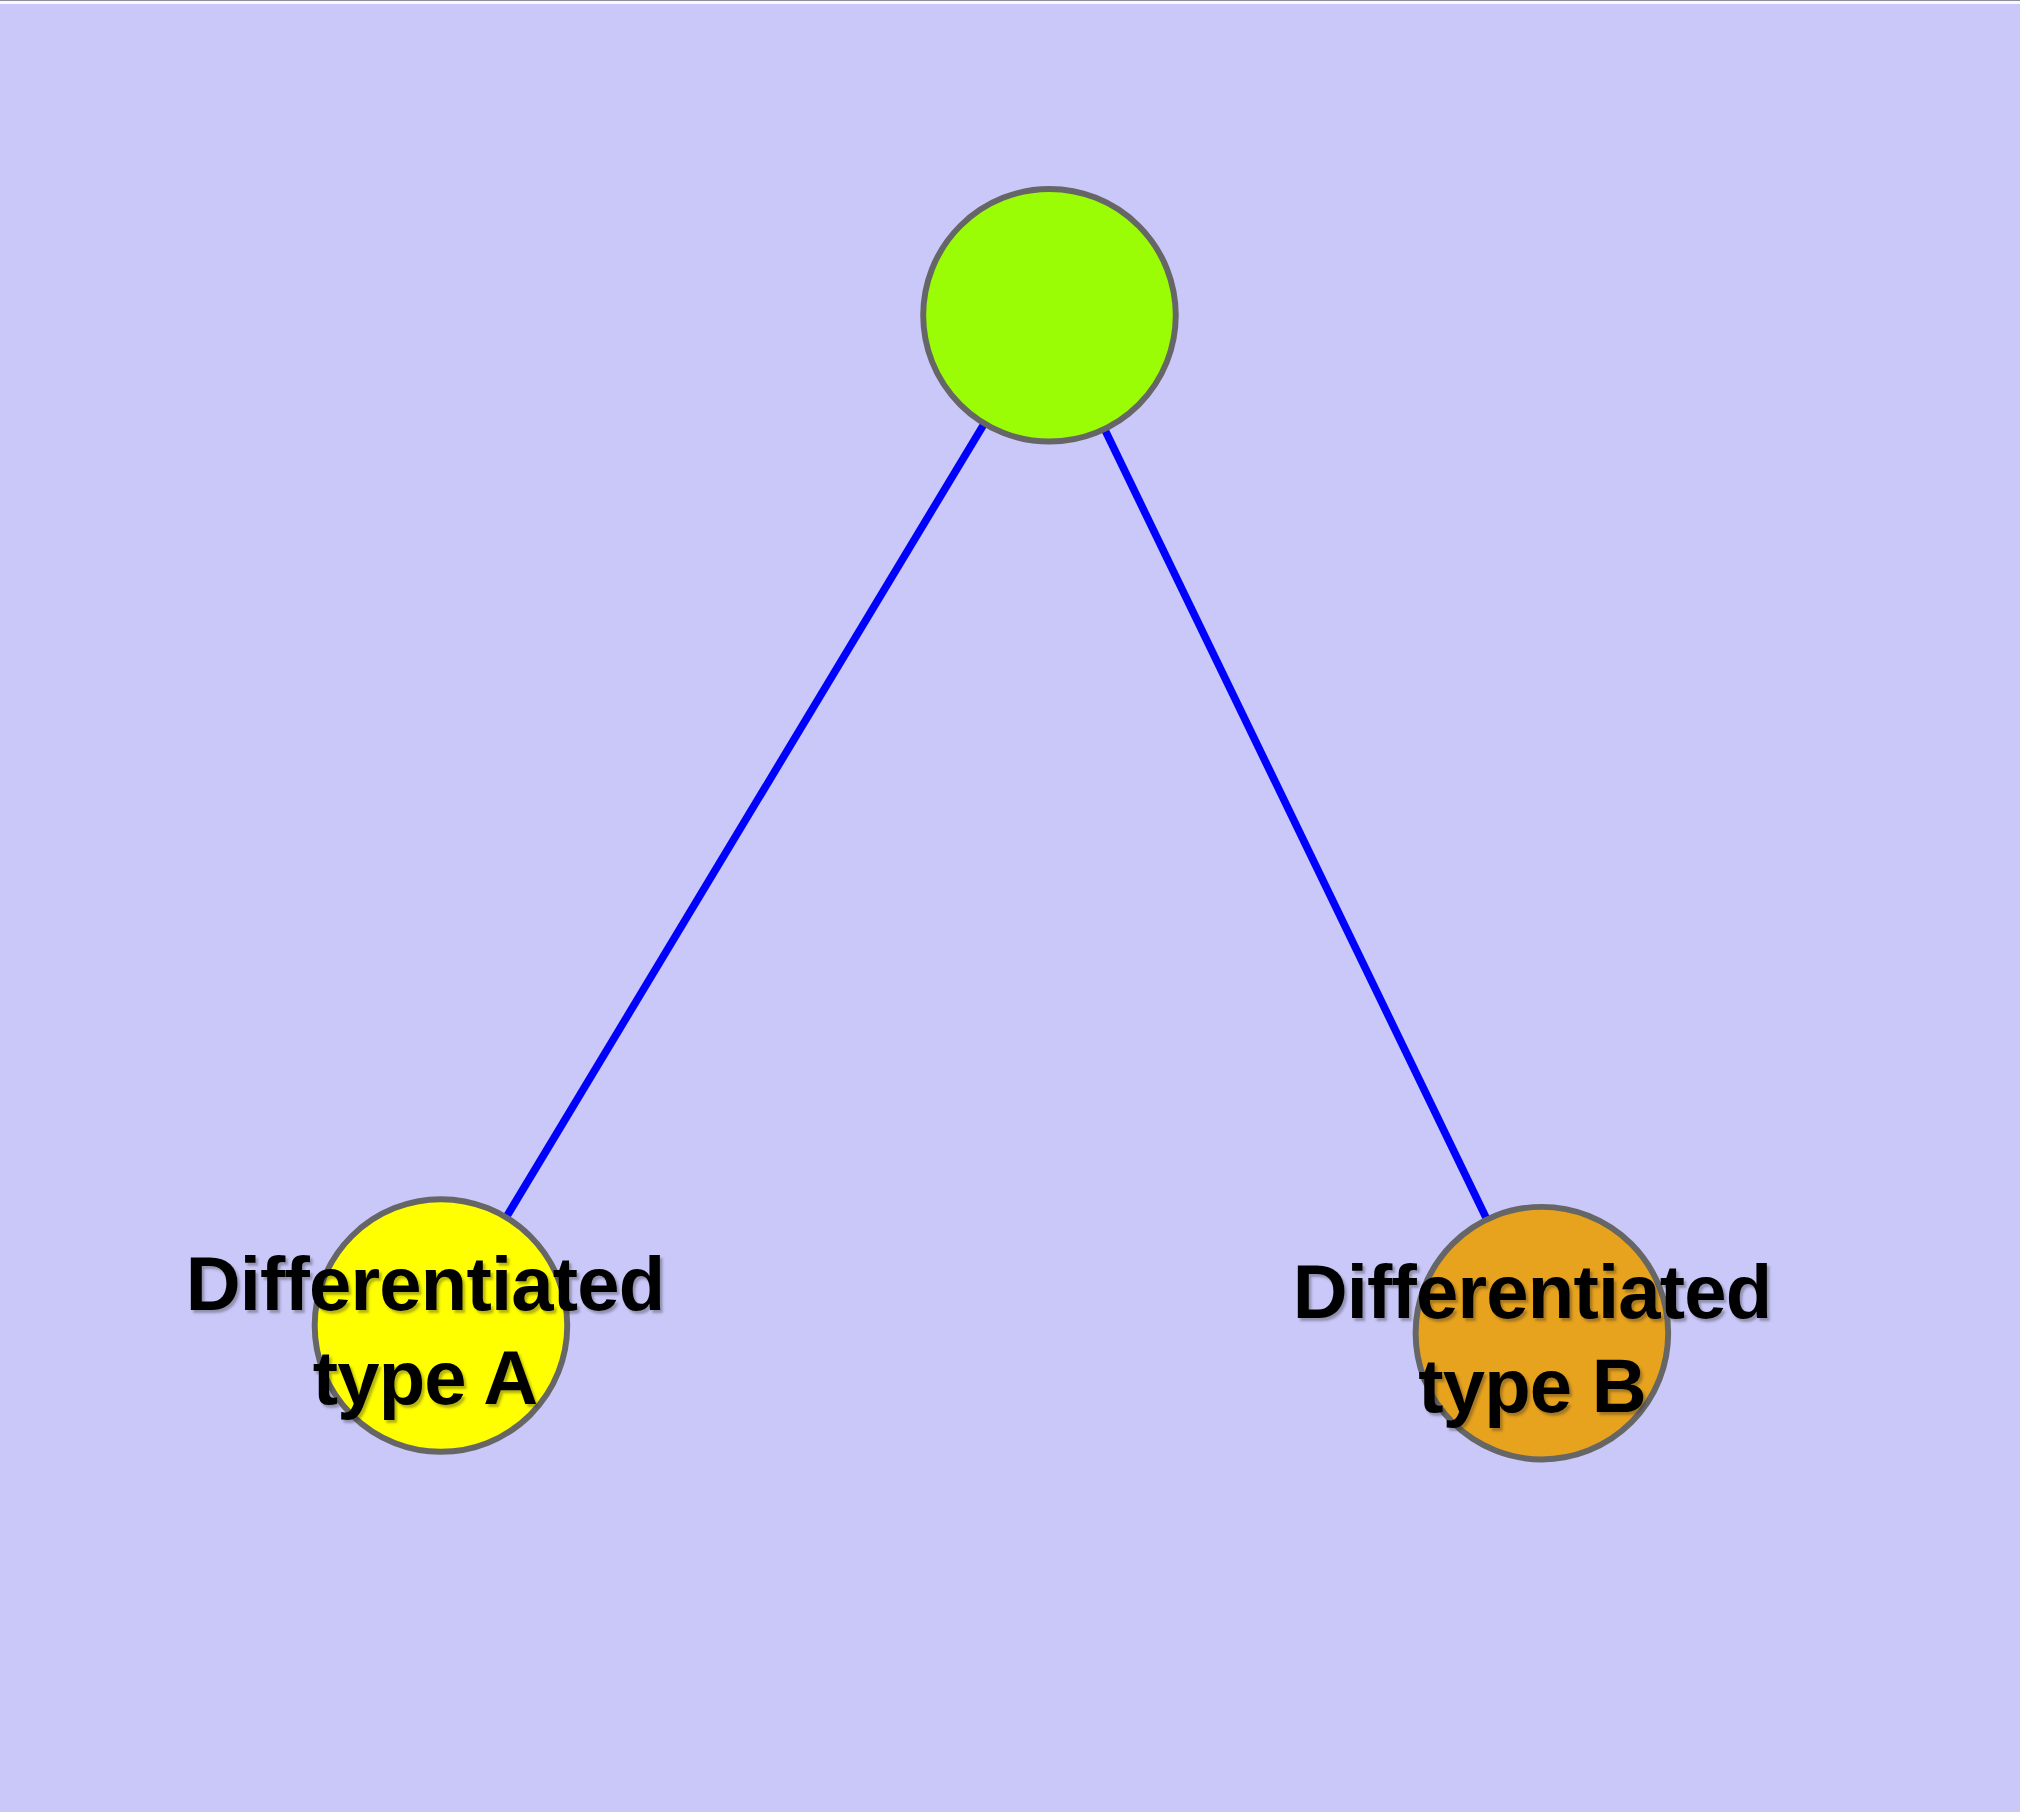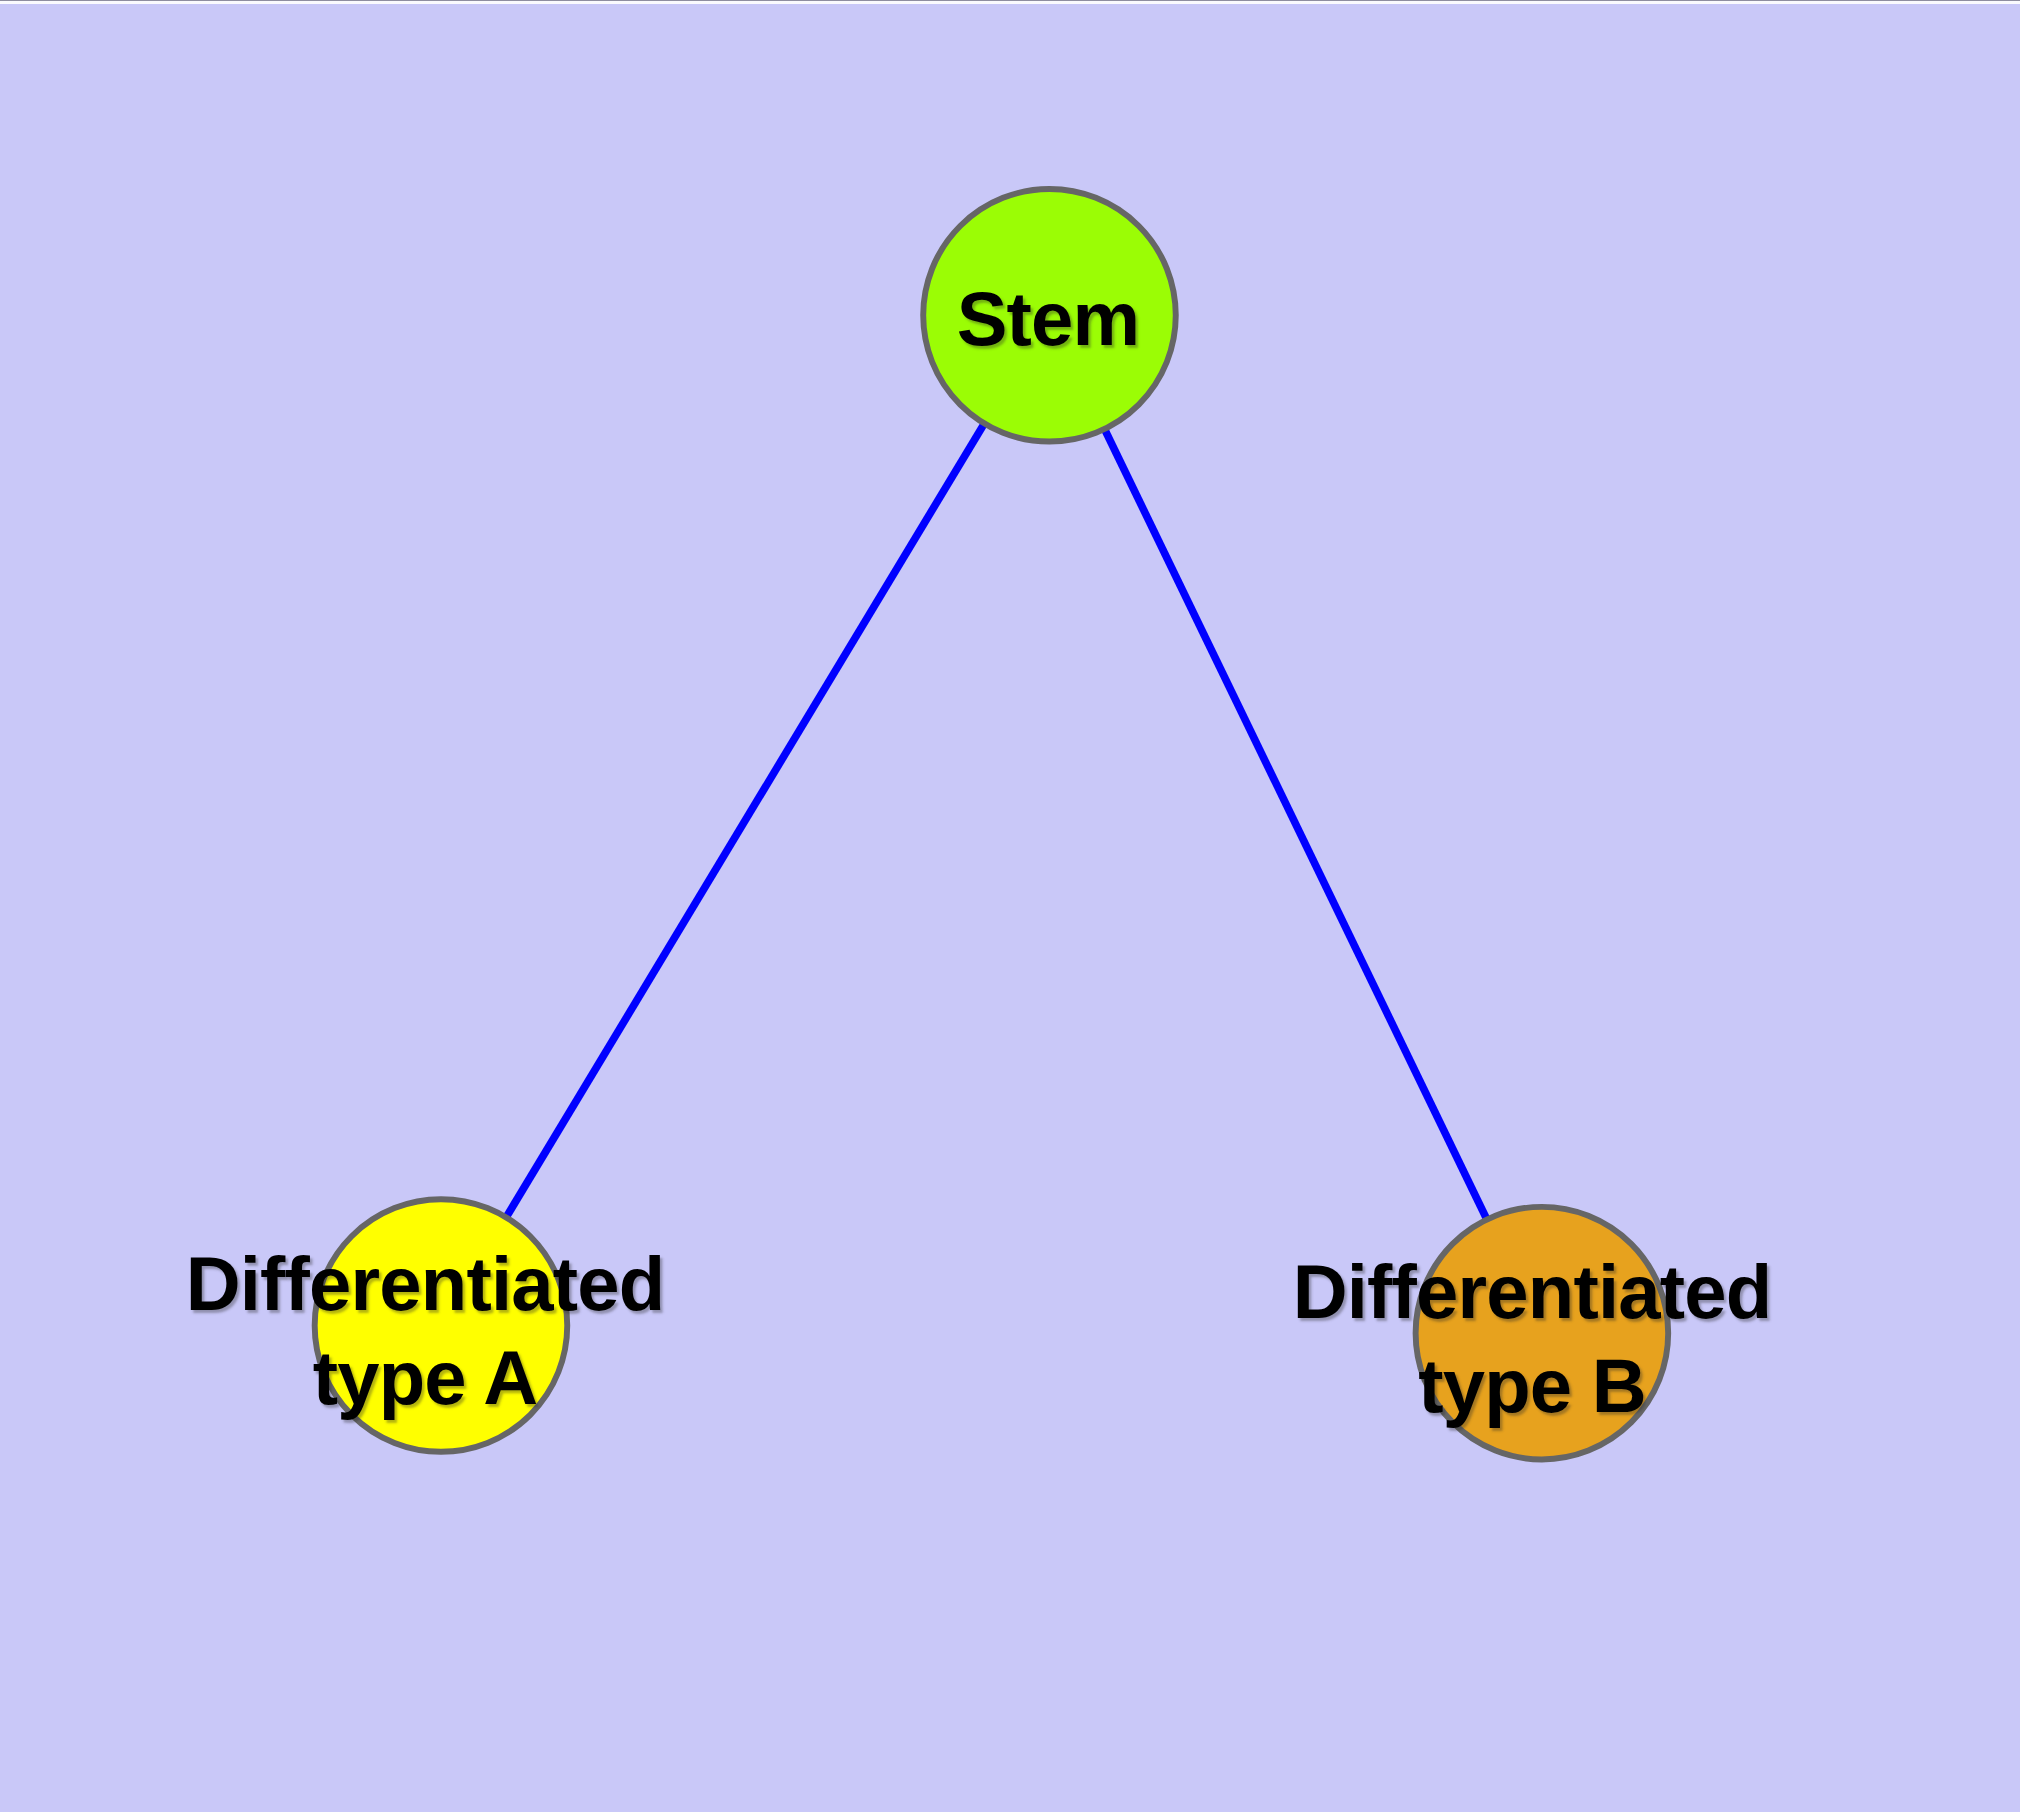--- a/index.html
+++ b/index.html
@@ -54,21 +54,20 @@
 
     <circle cx="1238" cy="372" r="149" stroke-width="7" fill="#9BFD05" stroke="#666666"></circle>
 
     <circle cx="520" cy="1564" r="149" stroke-width="7" fill="#FFFF00" stroke="#666666"></circle>
 
     <circle cx="1819" cy="1573" r="149" stroke-width="7" fill="#E7A21E" stroke="#666666"></circle>
   </svg>
 
   <div class="top-strip"></div>
 
-  <div class="node-label" id="lbl-stem">Stem</div>
 
   <div class="node-label" id="lbl-type-a">Differentiated
 type A</div>
 
   <div class="node-label" id="lbl-type-b">Differentiated
 type B</div>
 
 </div>
 
 

